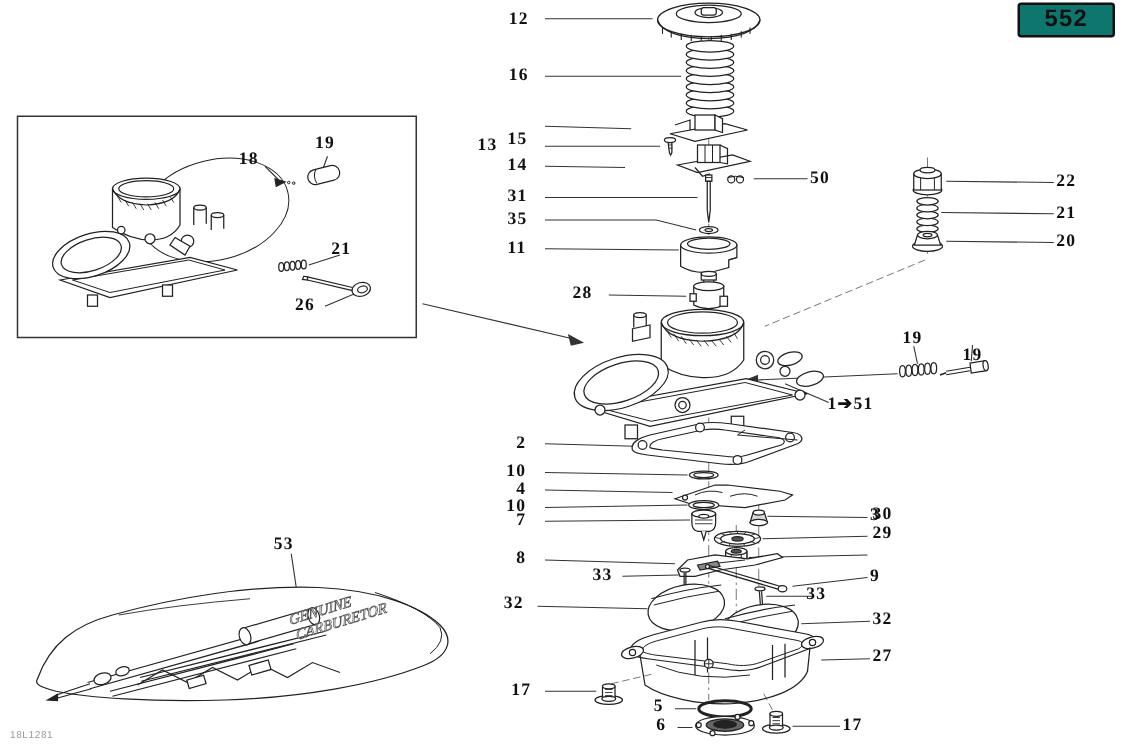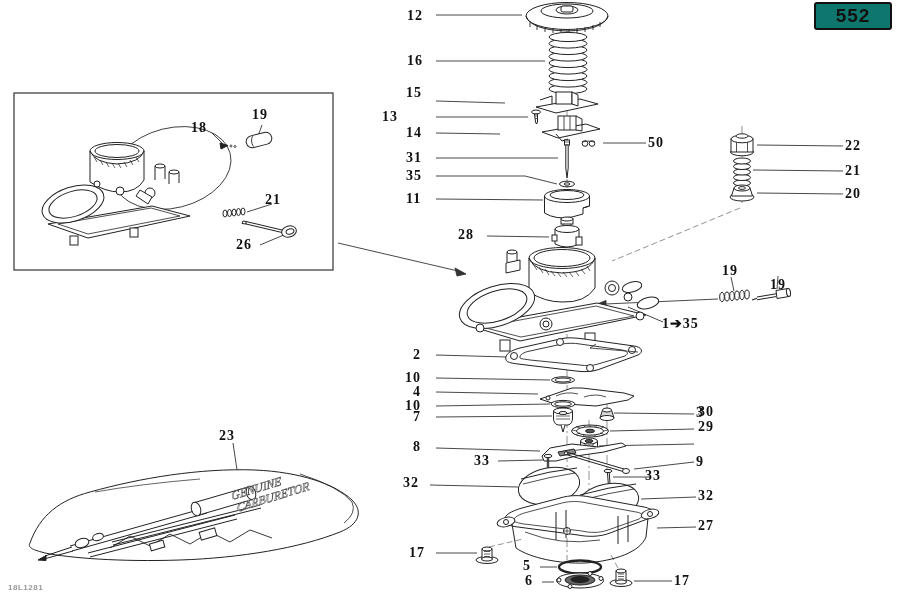--- a/index.html
+++ b/index.html
@@ -7,21 +7,21 @@
        font-family:"Liberation Sans",sans-serif;}
   #stage{position:relative;width:900px;height:597px;background:#fff;}
   #art{position:absolute;left:0;top:0;}
   .callout{position:absolute;font-weight:bold;font-size:14px;letter-spacing:1px;
            color:#111;line-height:1;white-space:nowrap;font-family:Liberation Serif, serif;}
   .model-badge{position:absolute;left:814px;top:2px;width:74px;height:24px;
                border:2.5px solid #111;border-radius:3px;background:#0f766e;
                display:flex;align-items:center;justify-content:center;
                font-weight:bold;font-size:19px;letter-spacing:1px;color:#111;}
   .diagram-code{position:absolute;left:8px;top:583px;font-size:8px;
-                font-weight:bold;color:#999;letter-spacing:.5px;}
+                font-weight:normal;color:#999;letter-spacing:.5px;}
 </style>
 </head>
 <body>
 
 <div id="stage">
 
 <svg id="art" width="900" height="597" viewBox="0 0 900 597">
 
   <g stroke="#777" stroke-width="0.8" fill="none" stroke-dasharray="9 3 2 3">
     <path d="M567,26 V252"></path>
@@ -477,54 +477,54 @@
     <polygon points="38,560 46,555.5 46,560.5" fill="#222"></polygon>
     <g transform="translate(232,500) rotate(-17) skewX(-10)" font-family="Liberation Serif, serif" font-style="italic" font-size="12" fill="#fff" stroke="#555" stroke-width="0.6">
       <text x="0" y="0">GENUINE</text>
       <text x="4" y="13">CARBURETOR</text>
     </g>
   </g>
 </svg>
 
   <span class="callout" style="left:407px;top:9px">12</span>
   <span class="callout" style="left:407px;top:54px">16</span>
-  <span class="callout" style="left:406px;top:86px">15</span>
+  <span class="callout" style="left:406px;top:105px">15</span>
   <span class="callout" style="left:382px;top:110px">13</span>
   <span class="callout" style="left:406px;top:126px">14</span>
   <span class="callout" style="left:648px;top:136px">50</span>
   <span class="callout" style="left:406px;top:151px">31</span>
   <span class="callout" style="left:406px;top:169px">35</span>
   <span class="callout" style="left:406px;top:192px">11</span>
   <span class="callout" style="left:458px;top:228px">28</span>
   <span class="callout" style="left:845px;top:139px">22</span>
   <span class="callout" style="left:845px;top:164px">21</span>
   <span class="callout" style="left:845px;top:187px">20</span>
   <span class="callout" style="left:191px;top:121px">18</span>
   <span class="callout" style="left:252px;top:108px">19</span>
   <span class="callout" style="left:265px;top:193px">21</span>
   <span class="callout" style="left:236px;top:238px">26</span>
   <span class="callout" style="left:722px;top:264px">19</span>
   <span class="callout" style="left:770px;top:278px">19</span>
-  <span class="callout" style="left:662px;top:317px">1➔35</span>
+  <span class="callout" style="left:662px;top:317px">1➔51</span>
   <span class="callout" style="left:413px;top:348px">2</span>
   <span class="callout" style="left:405px;top:371px">10</span>
   <span class="callout" style="left:413px;top:385px">4</span>
   <span class="callout" style="left:405px;top:399px">10</span>
   <span class="callout" style="left:413px;top:410px">7</span>
   <span class="callout" style="left:696px;top:406px">3</span>
   <span class="callout" style="left:698px;top:405px">30</span>
   <span class="callout" style="left:698px;top:420px">29</span>
   <span class="callout" style="left:413px;top:440px">8</span>
   <span class="callout" style="left:474px;top:454px">33</span>
   <span class="callout" style="left:696px;top:455px">9</span>
   <span class="callout" style="left:645px;top:469px">33</span>
   <span class="callout" style="left:403px;top:476px">32</span>
   <span class="callout" style="left:698px;top:489px">32</span>
   <span class="callout" style="left:698px;top:519px">27</span>
   <span class="callout" style="left:409px;top:546px">17</span>
   <span class="callout" style="left:523px;top:559px">5</span>
   <span class="callout" style="left:525px;top:574px">6</span>
   <span class="callout" style="left:674px;top:574px">17</span>
-  <span class="callout" style="left:219px;top:429px">23</span>
+  <span class="callout" style="left:219px;top:429px">53</span>
 
   <div class="model-badge">552</div>
   <div class="diagram-code">18L1281</div>
 </div>
 
 </body></html>

